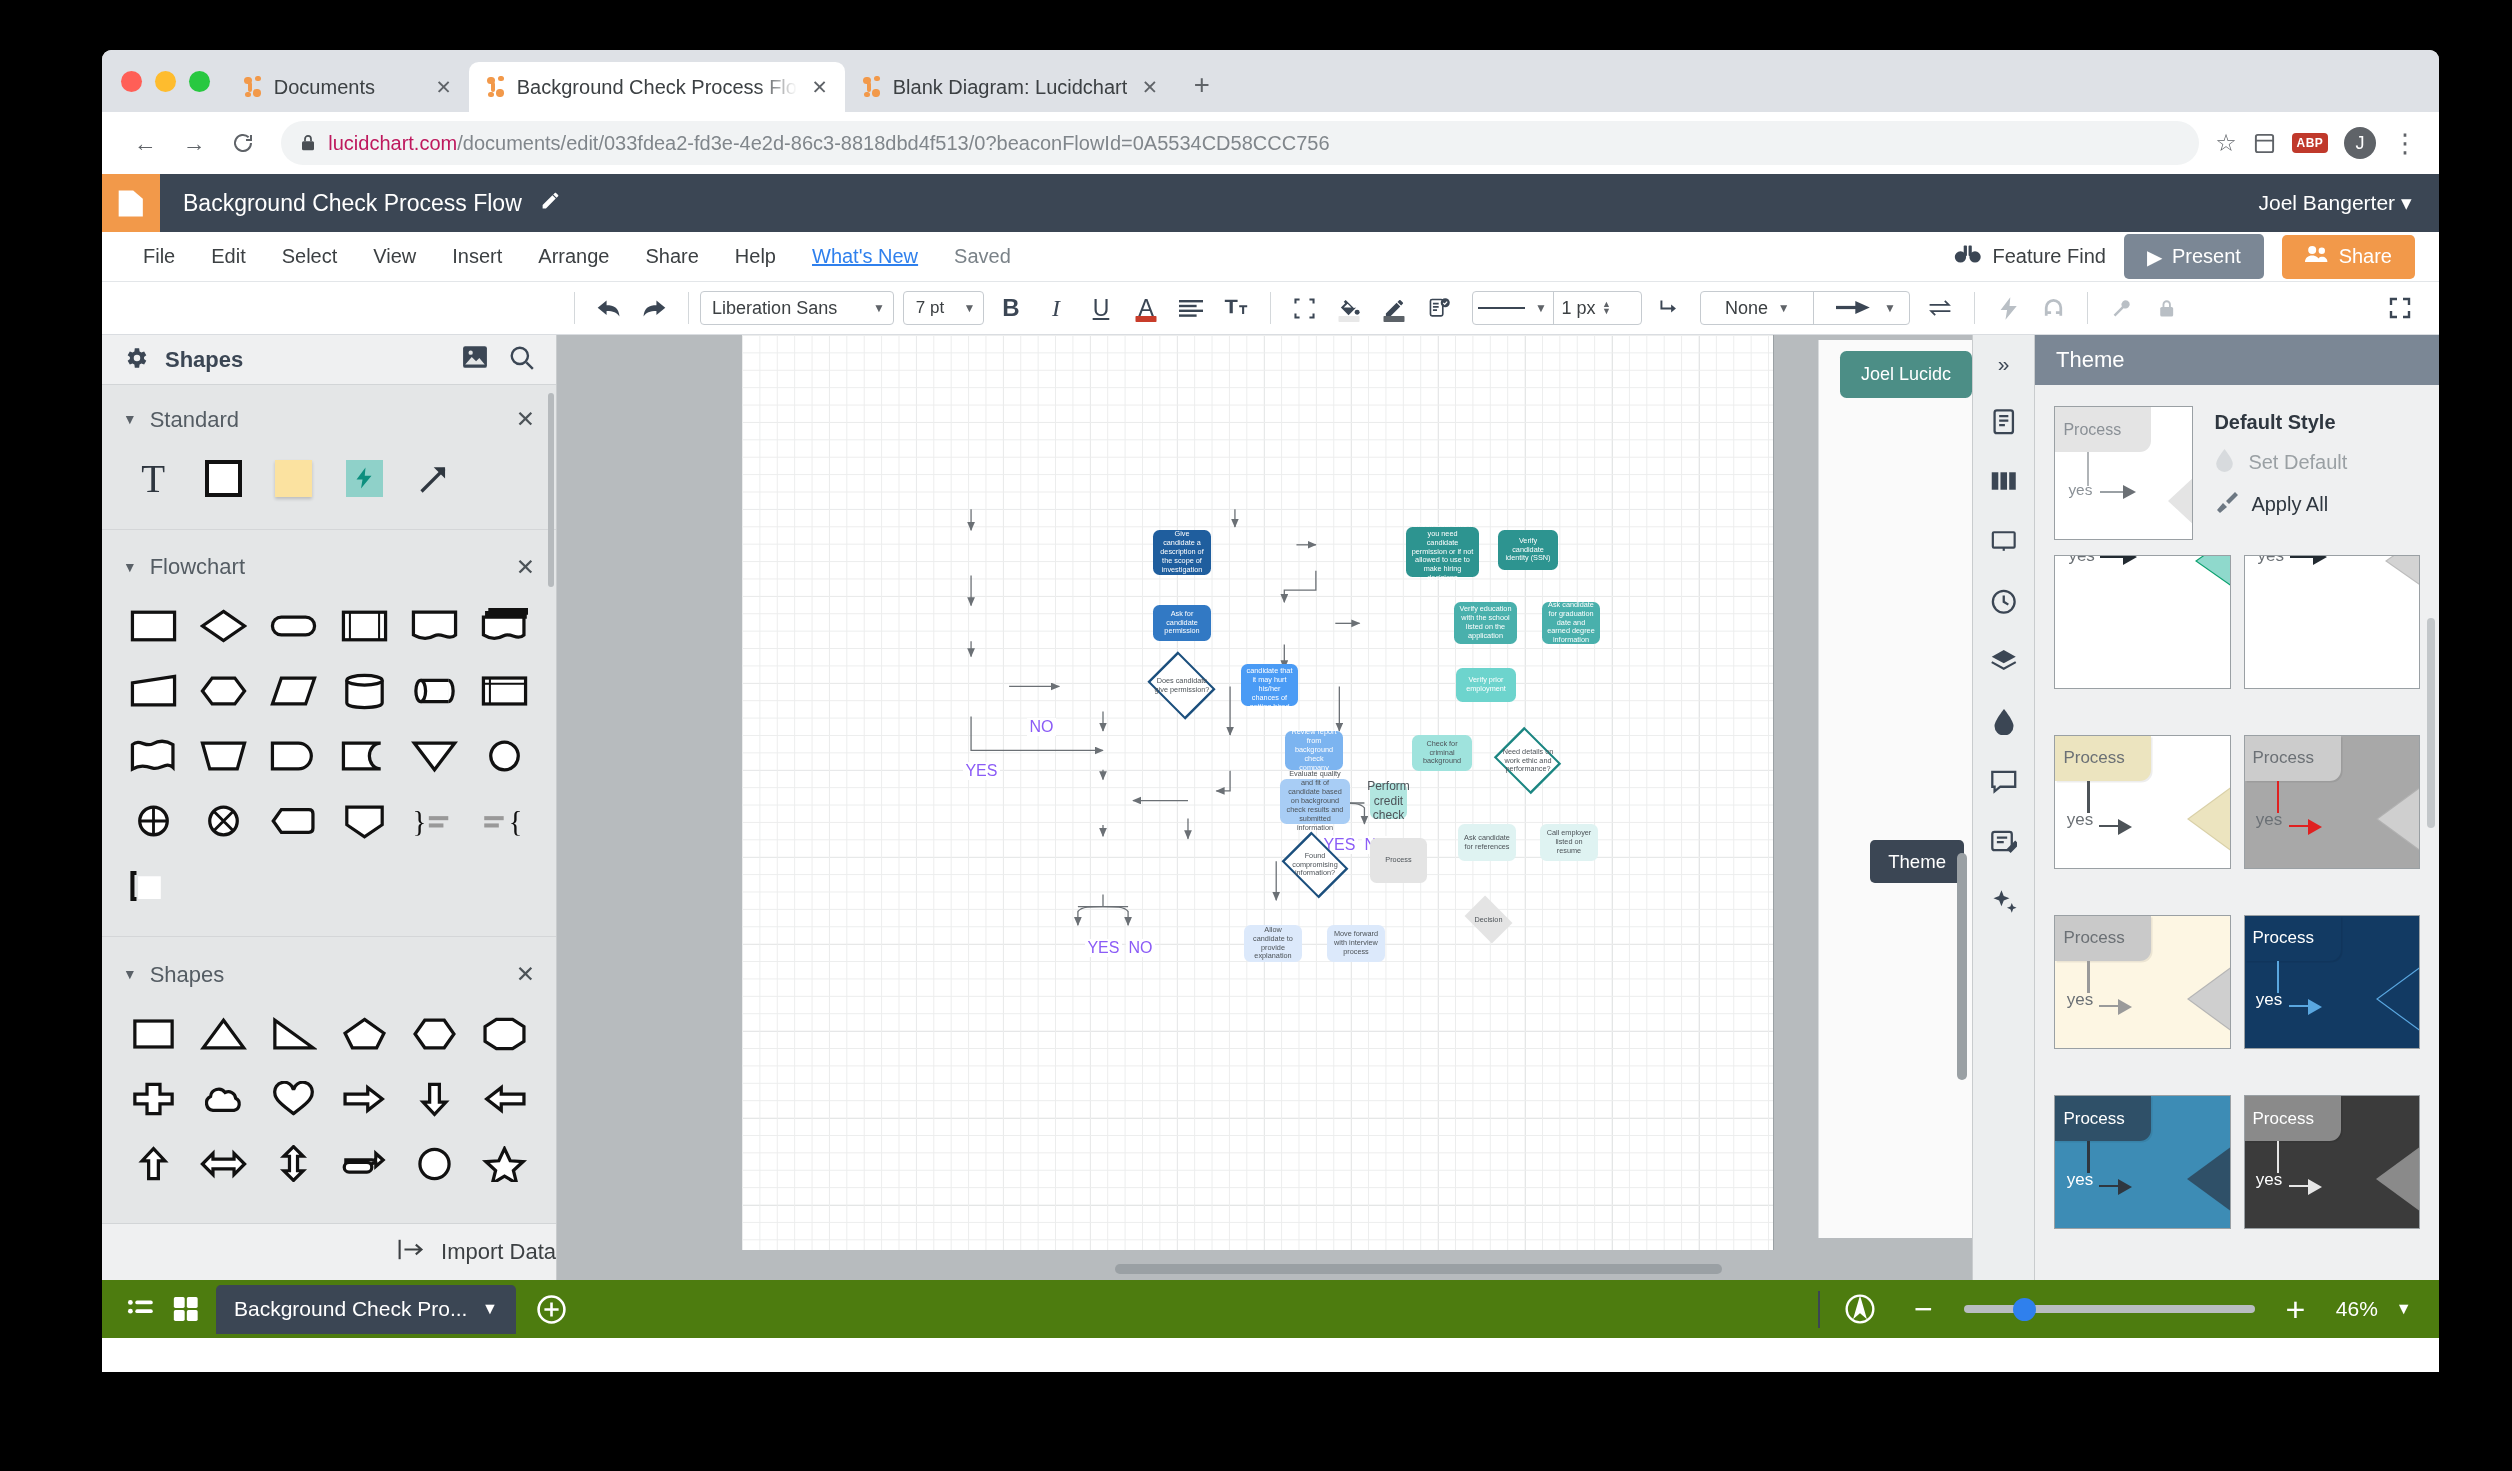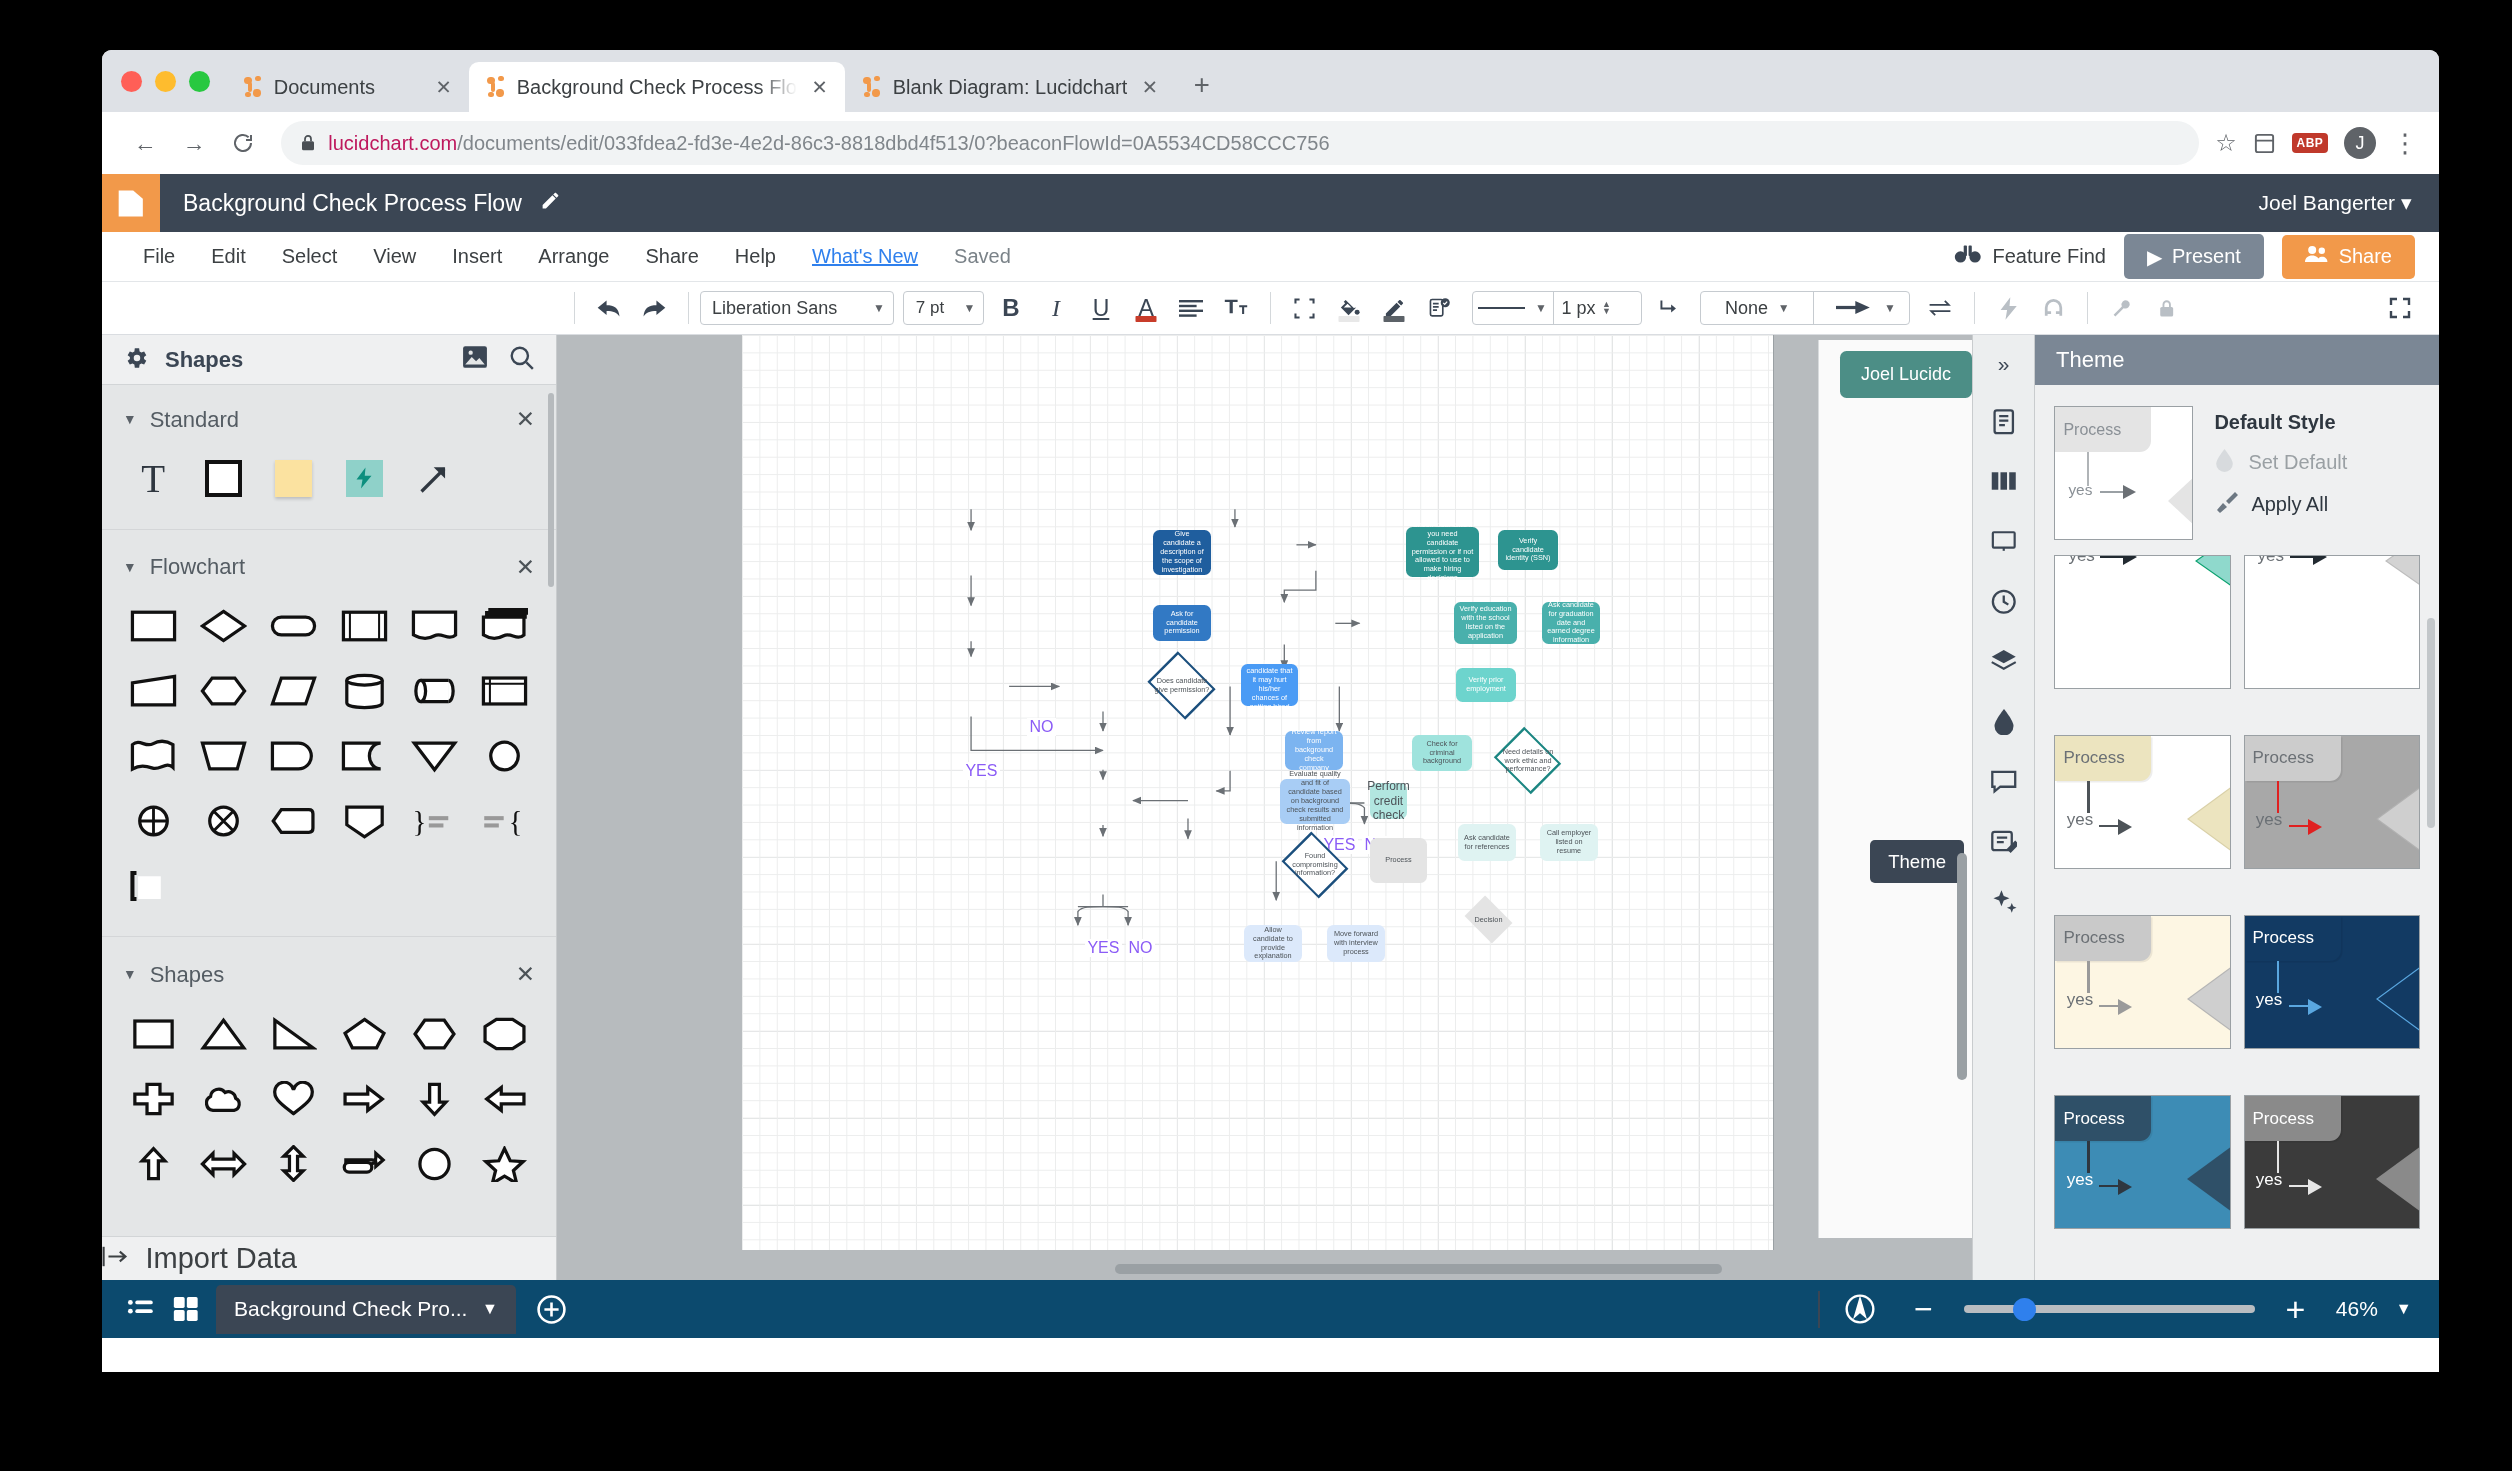--- a/index.html
+++ b/index.html
@@ -98,21 +98,21 @@
   .sp-head { height:50px; background:#eff0f1; border-bottom:0.8px solid #d2d5d7; display:flex; align-items:center; padding:0 21px; }
   .sp-title { font-size:22px; font-weight:bold; color:#3b4654; margin-left:16px; }
   .sp-head-right { margin-left:auto; display:flex; gap:21px; color:#3b4654; }
   .sp-scroll { flex:1; overflow:hidden; position:relative; }
   .sp-section-head { display:flex; align-items:center; padding: 21px 21px 4.9px 21px; }
   .sp-sec-title { font-size:22px; color:#545c63; margin-left:13px; }
   .sp-x { margin-left:auto; font-size:23px; color:#4c5358; }
   .sp-grid { display:grid; grid-template-columns: repeat(6, 1fr); padding: 8px 16px 14.6px 16px; }
   .sp-cell { height: 65px; display:flex; align-items:center; justify-content:center; }
   .sp-divider { height:0.8px; background:#d4d6d8; margin: 3.2px 0; }
-  .import-bar { height:44px; background:#eff0f1; border-top:0.8px solid #d2d5d7; display:flex; align-items:center; justify-content:flex-start; gap:16px; font-size:29px; color:#3c4043; }
+  .import-bar { height:57px; background:#eff0f1; border-top:0.8px solid #d2d5d7; display:flex; align-items:center; justify-content:flex-end; gap:16px; font-size:22px; color:#3c4043; }
   .sp-scrollbar { position:absolute; right:1.6px; top:8px; width:6.5px; height:194px; background:#b6babd; border-radius:3.2px;}
 
   
   .canvas-wrap { flex:1; position:relative; background:#b7bbbe; overflow:hidden; }
   .page {
     position:absolute; left:185px; top:0; width:1032px; height:915px; background:#fff;
     background-image:
       linear-gradient(to right, #eceded 0.8px, transparent 0.8px),
       linear-gradient(to bottom, #eceded 0.8px, transparent 0.8px),
       linear-gradient(to right, #dddfe0 0.8px, transparent 0.8px),
@@ -151,21 +151,21 @@
   .tp-thumb .arrowhead { position:absolute; left:68px; top:78px; width:0;height:0;border-top:7.3px solid transparent;border-bottom:7.3px solid transparent; }
   .tp-thumb .tri { position:absolute; right:-16px; top:57px; width:0;height:0; border-top:37px solid transparent; border-bottom:37px solid transparent; }
   .tp-default-right { padding-top:4.9px; }
   .tp-dtitle { font-size:20px; font-weight:bold; color:#2f3740; margin-bottom:14.6px; }
   .tp-act { display:flex; align-items:center; gap:13px; margin-bottom:13px; font-size:20px; }
   .tp-grid { display:grid; grid-template-columns: 1fr 1fr; gap: 14.6px 13px; padding: 0 19.4px 19.4px 19.4px; overflow:hidden; flex:1; }
   .tp-cell { height:134px; border:0.8px solid #9aa0a4; position:relative; overflow:hidden; }
   .tp-scroll { position:absolute; right:4px; top:283px; width:8px; height:210px; background:#c3c7ca; border-radius:4px;}
 
   
-  .bottombar { height: 58px; background:#0c4a6e; display:flex; align-items:center; padding: 0 16px; }
+  .bottombar { height: 58px; background:#4d7c0f; display:flex; align-items:center; padding: 0 16px; }
   .bb-ico { width:45px; height:45px; display:flex; align-items:center; justify-content:center; color:#fff; }
   .page-tab { background:#3b4654; color:#fff; font-size:21px; border-radius:4.9px 4.9px 0 0; padding: 11.3px 18px; display:flex; align-items:center; gap:14.6px; margin-left:8px; height:49px; }
   .bb-right { margin-left:auto; display:flex; align-items:center; gap:18px; padding-right:11.3px; }
   .bb-divider { width:1.6px; height:37px; background:#3b4654; }
   .zslider { width:291px; height:8px; background:#b9bdc1; border-radius:4px; position:relative; }
   .zknob { position:absolute; left:49px; top:-7.3px; width:23px;height:23px;border-radius:50%;background:#2f80ed; }
   .zlabel { color:#fff; font-size:21px; }
 </style>
 </head>
 <body>

